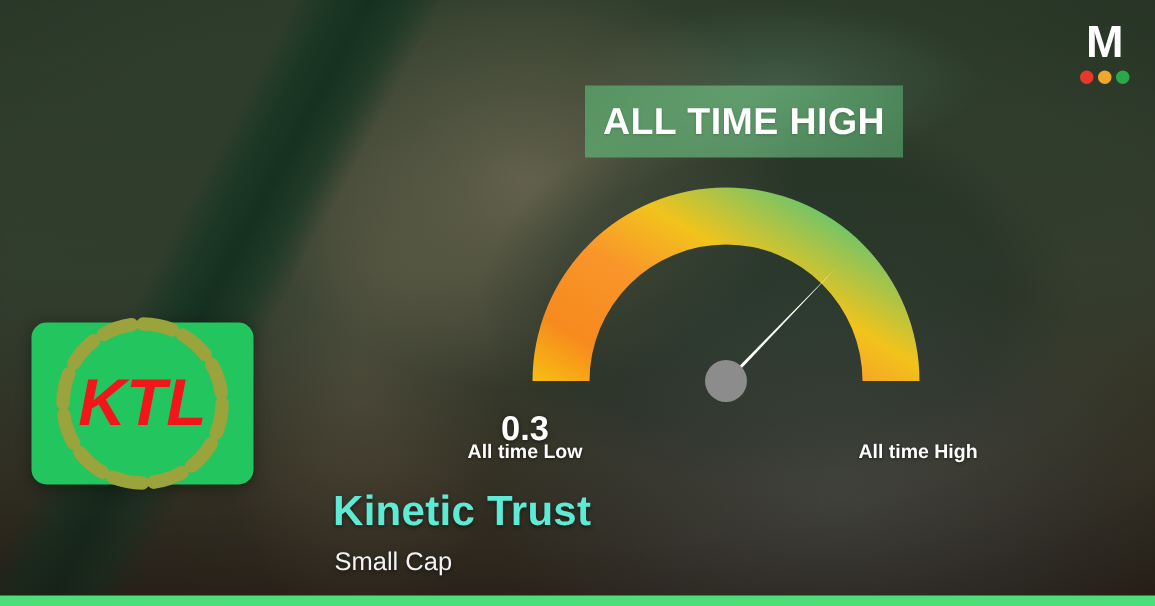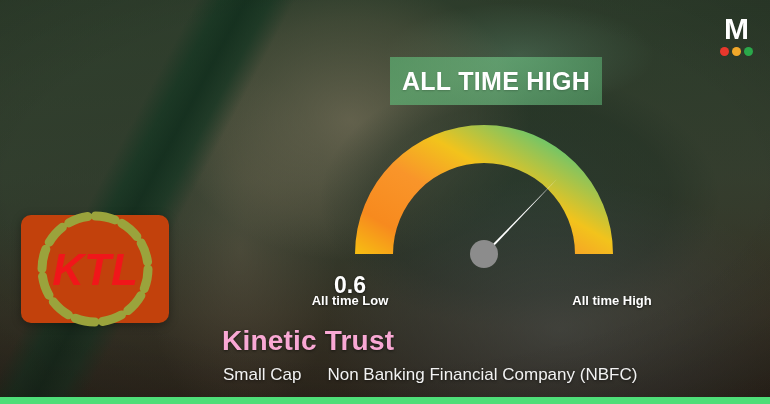--- a/index.html
+++ b/index.html
@@ -105,40 +105,40 @@
   }
   .low-label  { left: 290px; top: 257px; width: 120px; }
   .low-value  { left: 290px; top: 272px; width: 120px; }
   .high-label { left: 552px; top: 257px; width: 120px; }
   .high-value { left: 552px; top: 272px; width: 120px; }
 
   
   .logo-tile {
     position: absolute; left: 21px; top: 215px;
     width: 148px; height: 108px;
-    background: #c2410c;
+    background: #22c55e;
     border-radius: 10px;
     box-shadow: 0 2px 10px rgba(0,0,0,.35);
     display: flex; align-items: center; justify-content: center;
   }
   .logo-tile svg { display: block; }
 
   
   .company-name {
     position: absolute; left: 222px; top: 325px;
-    color: #f9a8d4;
+    color: #5eead4;
     font-size: 28px;
     font-weight: bold;
     letter-spacing: .2px;
     text-shadow: 0 1px 3px rgba(0,0,0,.5);
     white-space: nowrap;
   }
   .meta-row {
     position: absolute; left: 223px; top: 365px;
-    display: flex; align-items: baseline; gap: 26px;
+    display: flex; align-items: baseline; 
     white-space: nowrap;
     justify-content: flex-end;
   }
   .meta-item {
     color: #f2f2f2;
     font-size: 17px;
     font-weight: normal;
     text-shadow: 0 1px 3px rgba(0,0,0,.5);
   }
 
@@ -185,31 +185,30 @@
 
       <path d="M 10 139 A 129 129 0 0 1 268 139 L 230 139 A 91 91 0 0 0 48 139 Z" fill="url(#arcGrad)"></path>
 
       <polygon fill="#ffffff" points="132,149 146,131 212,64"></polygon>
 
       <circle cx="139" cy="139" r="14" fill="#8c8c8c"></circle>
     </svg>
   </div>
 
   <div class="g-label low-label">All time Low</div>
-  <div class="g-value low-value">0.6</div>
+  <div class="g-value low-value">0.3</div>
   <div class="g-label high-label">All time High</div>
 
   <div class="logo-tile">
     <svg width="126" height="126" viewBox="0 0 126 126" xmlns="http://www.w3.org/2000/svg">
       <circle cx="63" cy="63" r="53" fill="none" stroke="#9aa33c" stroke-width="9" stroke-linecap="round" stroke-dasharray="20 7.75"></circle>
       <text x="63" y="63" text-anchor="middle" dominant-baseline="central" font-family="'Liberation Sans', sans-serif" font-size="44" font-weight="bold" font-style="italic" fill="#f0161a" id="logoText">KTL</text>
     </svg>
   </div>
 
   <div class="company-name">Kinetic Trust</div>
   <div class="meta-row">
     <span class="meta-item">Small Cap</span>
-    <span class="meta-item">Non Banking Financial Company (NBFC)</span>
   </div>
 
   <div class="bottom-stripe" style="background:#4ede78"></div>
 
 </div>
 
 </body></html>

